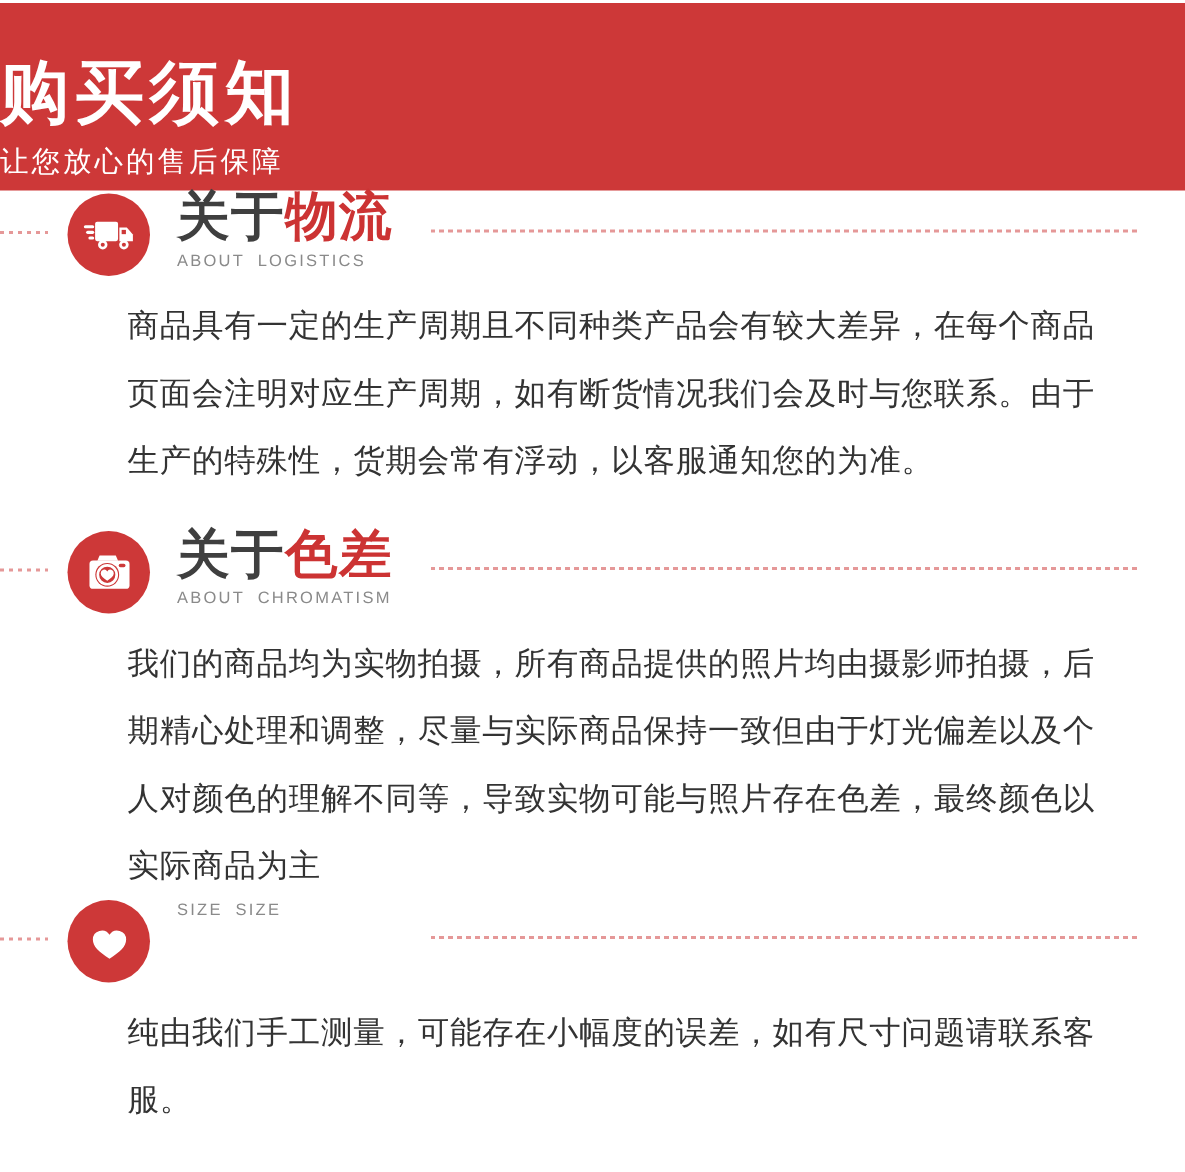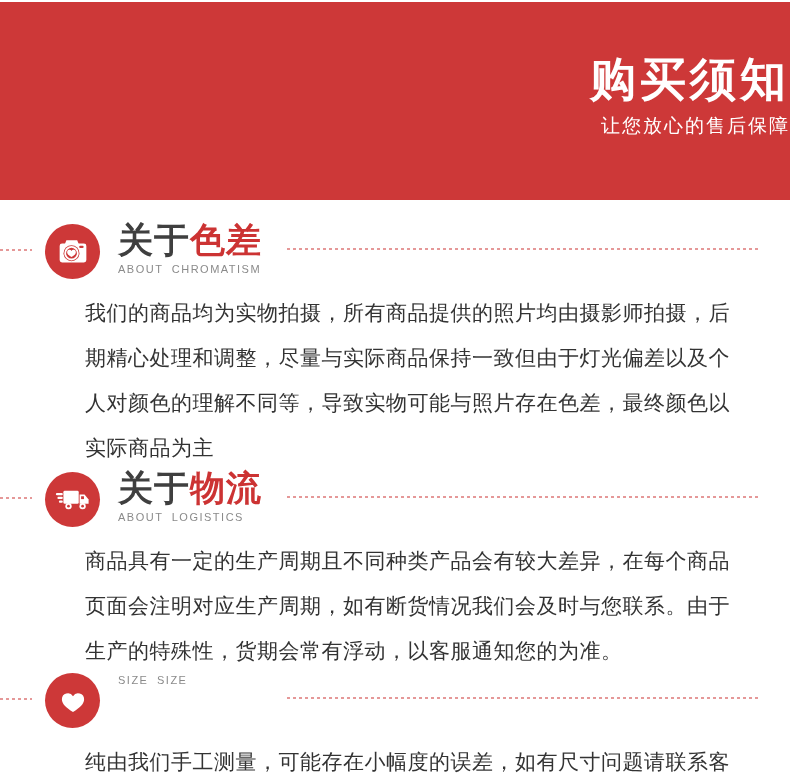--- a/index.html
+++ b/index.html
@@ -7,25 +7,25 @@
     width: 790px; height: 781px;
     background: #ffffff;
     overflow: hidden;
     font-family: "Liberation Sans", sans-serif;
   }
   .page { width: 790px; height: 781px; position: relative; background: #fff; }
 
   
   .banner {
     margin-top: 2px;
-    height: 198px;
+    height: 125px;
     background: #cd3838;
-    text-align: right;
+    text-align: left;
     box-sizing: border-box;
-    padding-top: 52px;
+    padding-top: 34px;
   }
   .banner-title {
     color: #ffffff;
     font-size: 46px;
     font-weight: bold;
     letter-spacing: 4px;
     line-height: 50px;
   }
   .banner-subtitle {
     color: #ffffff;
@@ -93,44 +93,20 @@
 </head>
 <body>
 
 <div class="page">
 
   <div class="banner">
     <div class="banner-title">购买须知</div>
     <div class="banner-subtitle">让您放心的售后保障</div>
   </div>
 
-  <section class="notice-section s1">
-    <div class="section-header">
-      <span class="dash dash-left"></span>
-      <div class="icon-circle">
-        <svg viewBox="0 0 24 24" aria-hidden="true">
-          <path fill="#ffffff" d="M6.6 6.6 L7.6 4.2 L14.8 4.2 L15.8 6.6 Z"></path>
-          <rect x="3.1" y="6.4" width="17.8" height="12.6" rx="1.6" fill="#ffffff"></rect>
-          <rect x="16.1" y="7.9" width="3.0" height="1.5" rx="0.75" fill="#cd3838"></rect>
-          <circle cx="11" cy="12.8" r="5.3" fill="#cd3838"></circle>
-          <circle cx="11" cy="12.8" r="4.2" fill="none" stroke="#ffffff" stroke-width="1.2"></circle>
-          <path fill="#ffffff" d="M11 15.4 C9.2 14.3 8.1 13.3 8.1 12.1 A1.55 1.55 0 0 1 11 11.3 A1.55 1.55 0 0 1 13.9 12.1 C13.9 13.3 12.8 14.3 11 15.4 Z"></path>
-        </svg>
-      </div>
-      <div class="title-block">
-        <div class="section-title">
-          <span class="t-dark">关于</span><span class="t-red">色差</span>
-        </div>
-        <div class="section-sub">ABOUT CHROMATISM</div>
-      </div>
-      <span class="dash dash-right"></span>
-    </div>
-    <p class="section-body">我们的商品均为实物拍摄，所有商品提供的照片均由摄影师拍摄，后期精心处理和调整，尽量与实际商品保持一致但由于灯光偏差以及个人对颜色的理解不同等，导致实物可能与照片存在色差，最终颜色以实际商品为主</p>
-  </section>
-
   <section class="notice-section s2">
     <div class="section-header">
       <span class="dash dash-left"></span>
       <div class="icon-circle">
         <svg viewBox="0 0 24 24" aria-hidden="true">
           <rect x="0.6" y="7.4" width="4.6" height="1.4" rx="0.7" fill="#ffffff"></rect>
           <rect x="1.6" y="9.9" width="3.6" height="1.4" rx="0.7" fill="#ffffff"></rect>
           <rect x="2.6" y="12.4" width="2.6" height="1.4" rx="0.7" fill="#ffffff"></rect>
           <rect x="5.6" y="5.9" width="10.2" height="8.6" rx="0.9" fill="#ffffff"></rect>
           <path fill="#ffffff" d="M16.4 8.4 L19.7 8.4 L22.4 11.6 L22.4 14.5 L16.4 14.5 Z"></path>
@@ -145,20 +121,44 @@
         <div class="section-title">
           <span class="t-dark">关于</span><span class="t-red">物流</span>
         </div>
         <div class="section-sub">ABOUT LOGISTICS</div>
       </div>
       <span class="dash dash-right"></span>
     </div>
     <p class="section-body">商品具有一定的生产周期且不同种类产品会有较大差异，在每个商品页面会注明对应生产周期，如有断货情况我们会及时与您联系。由于生产的特殊性，货期会常有浮动，以客服通知您的为准。</p>
   </section>
 
+  <section class="notice-section s1">
+    <div class="section-header">
+      <span class="dash dash-left"></span>
+      <div class="icon-circle">
+        <svg viewBox="0 0 24 24" aria-hidden="true">
+          <path fill="#ffffff" d="M6.6 6.6 L7.6 4.2 L14.8 4.2 L15.8 6.6 Z"></path>
+          <rect x="3.1" y="6.4" width="17.8" height="12.6" rx="1.6" fill="#ffffff"></rect>
+          <rect x="16.1" y="7.9" width="3.0" height="1.5" rx="0.75" fill="#cd3838"></rect>
+          <circle cx="11" cy="12.8" r="5.3" fill="#cd3838"></circle>
+          <circle cx="11" cy="12.8" r="4.2" fill="none" stroke="#ffffff" stroke-width="1.2"></circle>
+          <path fill="#ffffff" d="M11 15.4 C9.2 14.3 8.1 13.3 8.1 12.1 A1.55 1.55 0 0 1 11 11.3 A1.55 1.55 0 0 1 13.9 12.1 C13.9 13.3 12.8 14.3 11 15.4 Z"></path>
+        </svg>
+      </div>
+      <div class="title-block">
+        <div class="section-title">
+          <span class="t-dark">关于</span><span class="t-red">色差</span>
+        </div>
+        <div class="section-sub">ABOUT CHROMATISM</div>
+      </div>
+      <span class="dash dash-right"></span>
+    </div>
+    <p class="section-body">我们的商品均为实物拍摄，所有商品提供的照片均由摄影师拍摄，后期精心处理和调整，尽量与实际商品保持一致但由于灯光偏差以及个人对颜色的理解不同等，导致实物可能与照片存在色差，最终颜色以实际商品为主</p>
+  </section>
+
   <section class="notice-section s3">
     <div class="section-header">
       <span class="dash dash-left"></span>
       <div class="icon-circle">
         <svg viewBox="0 0 24 24" aria-hidden="true">
           <path fill="#ffffff" d="M12 19.4 C7.3 16.5 4.6 14 4.6 10.9 A4.0 4.0 0 0 1 12 8.8 A4.0 4.0 0 0 1 19.4 10.9 C19.4 14 16.7 16.5 12 19.4 Z"></path>
         </svg>
       </div>
       <div class="title-block">
         <div class="section-sub">SIZE SIZE</div>

